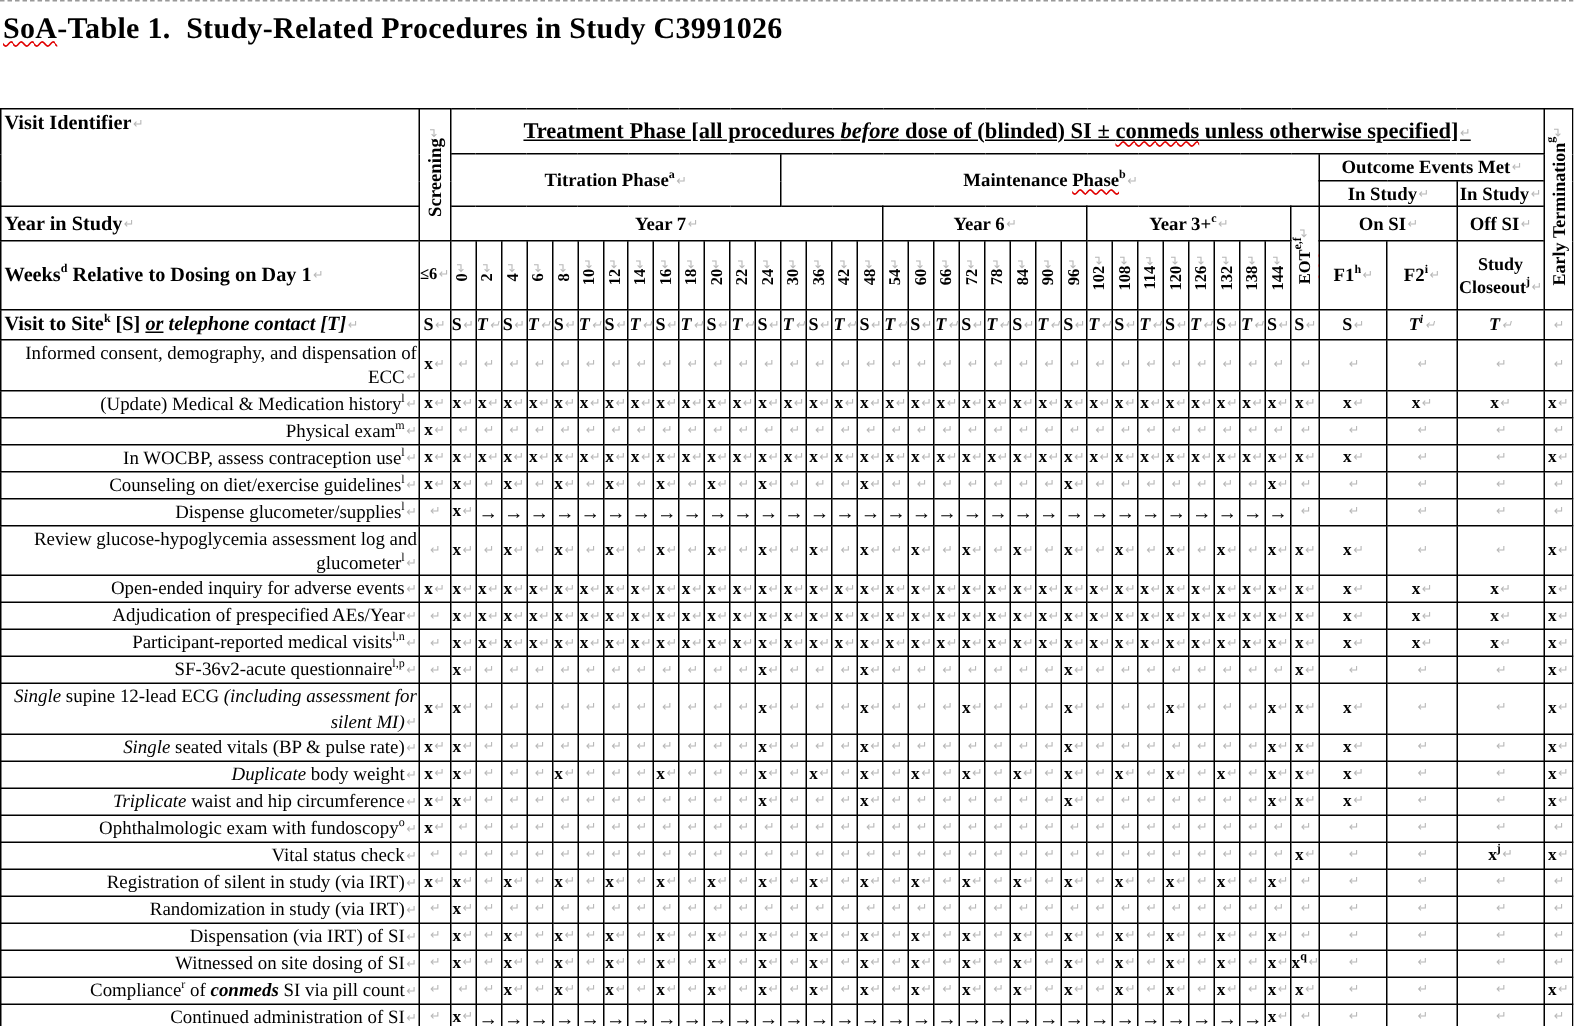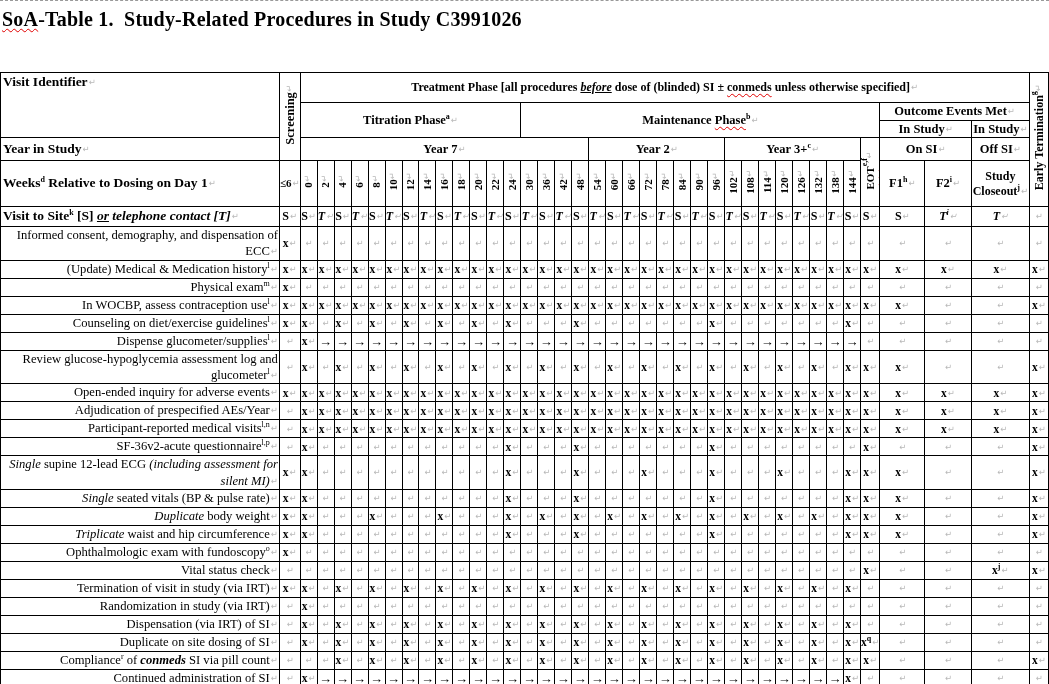--- a/index.html
+++ b/index.html
@@ -11,21 +11,21 @@
   .page{position:relative;width:1049px;height:484px;border-top:1px dashed #999;box-sizing:border-box;}
   .title{font-size:20px;font-weight:bold;padding:7px 0 5px 2px;letter-spacing:.2px;}
   table{border-collapse:collapse;table-layout:fixed;margin-left:0;margin-top:36px;}
   th,td{border:1px solid #000;padding:0;margin:0;overflow:hidden;}
   thead th{font-weight:bold;font-size:12.5px;line-height:1.2;vertical-align:middle;text-align:center;}
   sup{font-size:8px;line-height:0;}
   .sq{text-decoration:underline;text-decoration-style:wavy;text-decoration-color:var(--sq);text-decoration-thickness:1px;text-underline-offset:2px;}
   .pilafter::after{content:"\21B5";color:var(--pil);font-size:8.5px;font-weight:normal;padding-left:1px;vertical-align:1px;}
   .vert{writing-mode:vertical-rl;transform:rotate(180deg);white-space:nowrap;display:inline-block;line-height:1;}
   .visitid{text-align:left;vertical-align:top;padding:1px 2px;font-size:13.5px;}
-  .tphase{font-size:12px;}
+  .tphase{font-size:15px;text-decoration:underline;}
   .tphase u i, .tphase i u{font-style:italic;}
   .rowlabelhead{text-align:left;padding:0 2px;font-size:13.5px;}
   .wk .vert{font-size:11px;font-weight:bold;}
   .scrvert .vert{font-size:12.5px;}
   .etvert .vert{font-size:12px;}
   .eotvert .vert{font-size:11px;}
   th.wk{vertical-align:middle;}
   .vcell{font-size:12px;}
   .it{font-style:italic;}
   .lbl{font-weight:normal;font-size:12.6px;text-align:right;padding:0 1px 0 2px;line-height:1.3;vertical-align:top;}
@@ -96,21 +96,21 @@
         <th colspan="21" rowspan="2" class="pilafter">Maintenance <span class="sq">Phase</span><sup>b</sup></th>
         <th colspan="3" class="pilafter">Outcome Events Met</th>
       </tr>
       <tr class="hr3">
         <th colspan="2" class="pilafter">In Study</th>
         <th class="pilafter">In Study</th>
       </tr>
       <tr class="hr4">
         <th class="rowlabelhead pilafter">Year in Study</th>
         <th colspan="17" class="pilafter">Year 7</th>
-        <th colspan="8" class="pilafter">Year 2</th>
+        <th colspan="8" class="pilafter">Year 6</th>
         <th colspan="8" class="pilafter">Year 3+<sup>c</sup></th>
         <th class="eotvert" rowspan="2"><span class="vert pilafter"><span class="sq">EOT</span><sup>e,f</sup></span></th>
         <th colspan="2" class="pilafter">On SI</th>
         <th class="pilafter">Off SI</th>
       </tr>
       <tr class="hr5" id="weeks-row">
         <th class="rowlabelhead pilafter">Weeks<sup>d</sup> Relative to Dosing on Day 1</th>
         <th class="pilafter" style="font-size:11px;">≤6</th>
         <th class="wk"><span class="vert pilafter">0</span></th>
           <th class="wk"><span class="vert pilafter">2</span></th>
@@ -901,21 +901,21 @@
           <td class="c pilafter"></td>
           <td class="c pilafter"></td>
           <td class="c pilafter"></td>
           <td class="c pilafter">x</td>
           <td class="c pilafter"></td>
           <td class="c pilafter"></td>
           <td class="c pilafter">x<sup>j</sup></td>
           <td class="c pilafter">x</td>
         </tr>
         <tr>
-          <th class="lbl pilafter">Termination of visit in study (via IRT)</th>
+          <th class="lbl pilafter">Registration of silent in study (via IRT)</th>
           <td class="c pilafter">x</td>
           <td class="c pilafter">x</td>
           <td class="c pilafter"></td>
           <td class="c pilafter">x</td>
           <td class="c pilafter"></td>
           <td class="c pilafter">x</td>
           <td class="c pilafter"></td>
           <td class="c pilafter">x</td>
           <td class="c pilafter"></td>
           <td class="c pilafter">x</td>
@@ -1027,21 +1027,21 @@
           <td class="c pilafter">x</td>
           <td class="c pilafter"></td>
           <td class="c pilafter">x</td>
           <td class="c pilafter"></td>
           <td class="c pilafter"></td>
           <td class="c pilafter"></td>
           <td class="c pilafter"></td>
           <td class="c pilafter"></td>
         </tr>
         <tr>
-          <th class="lbl pilafter">Duplicate on site dosing of SI</th>
+          <th class="lbl pilafter">Witnessed on site dosing of SI</th>
           <td class="c pilafter"></td>
           <td class="c pilafter">x</td>
           <td class="c pilafter"></td>
           <td class="c pilafter">x</td>
           <td class="c pilafter"></td>
           <td class="c pilafter">x</td>
           <td class="c pilafter"></td>
           <td class="c pilafter">x</td>
           <td class="c pilafter"></td>
           <td class="c pilafter">x</td>

